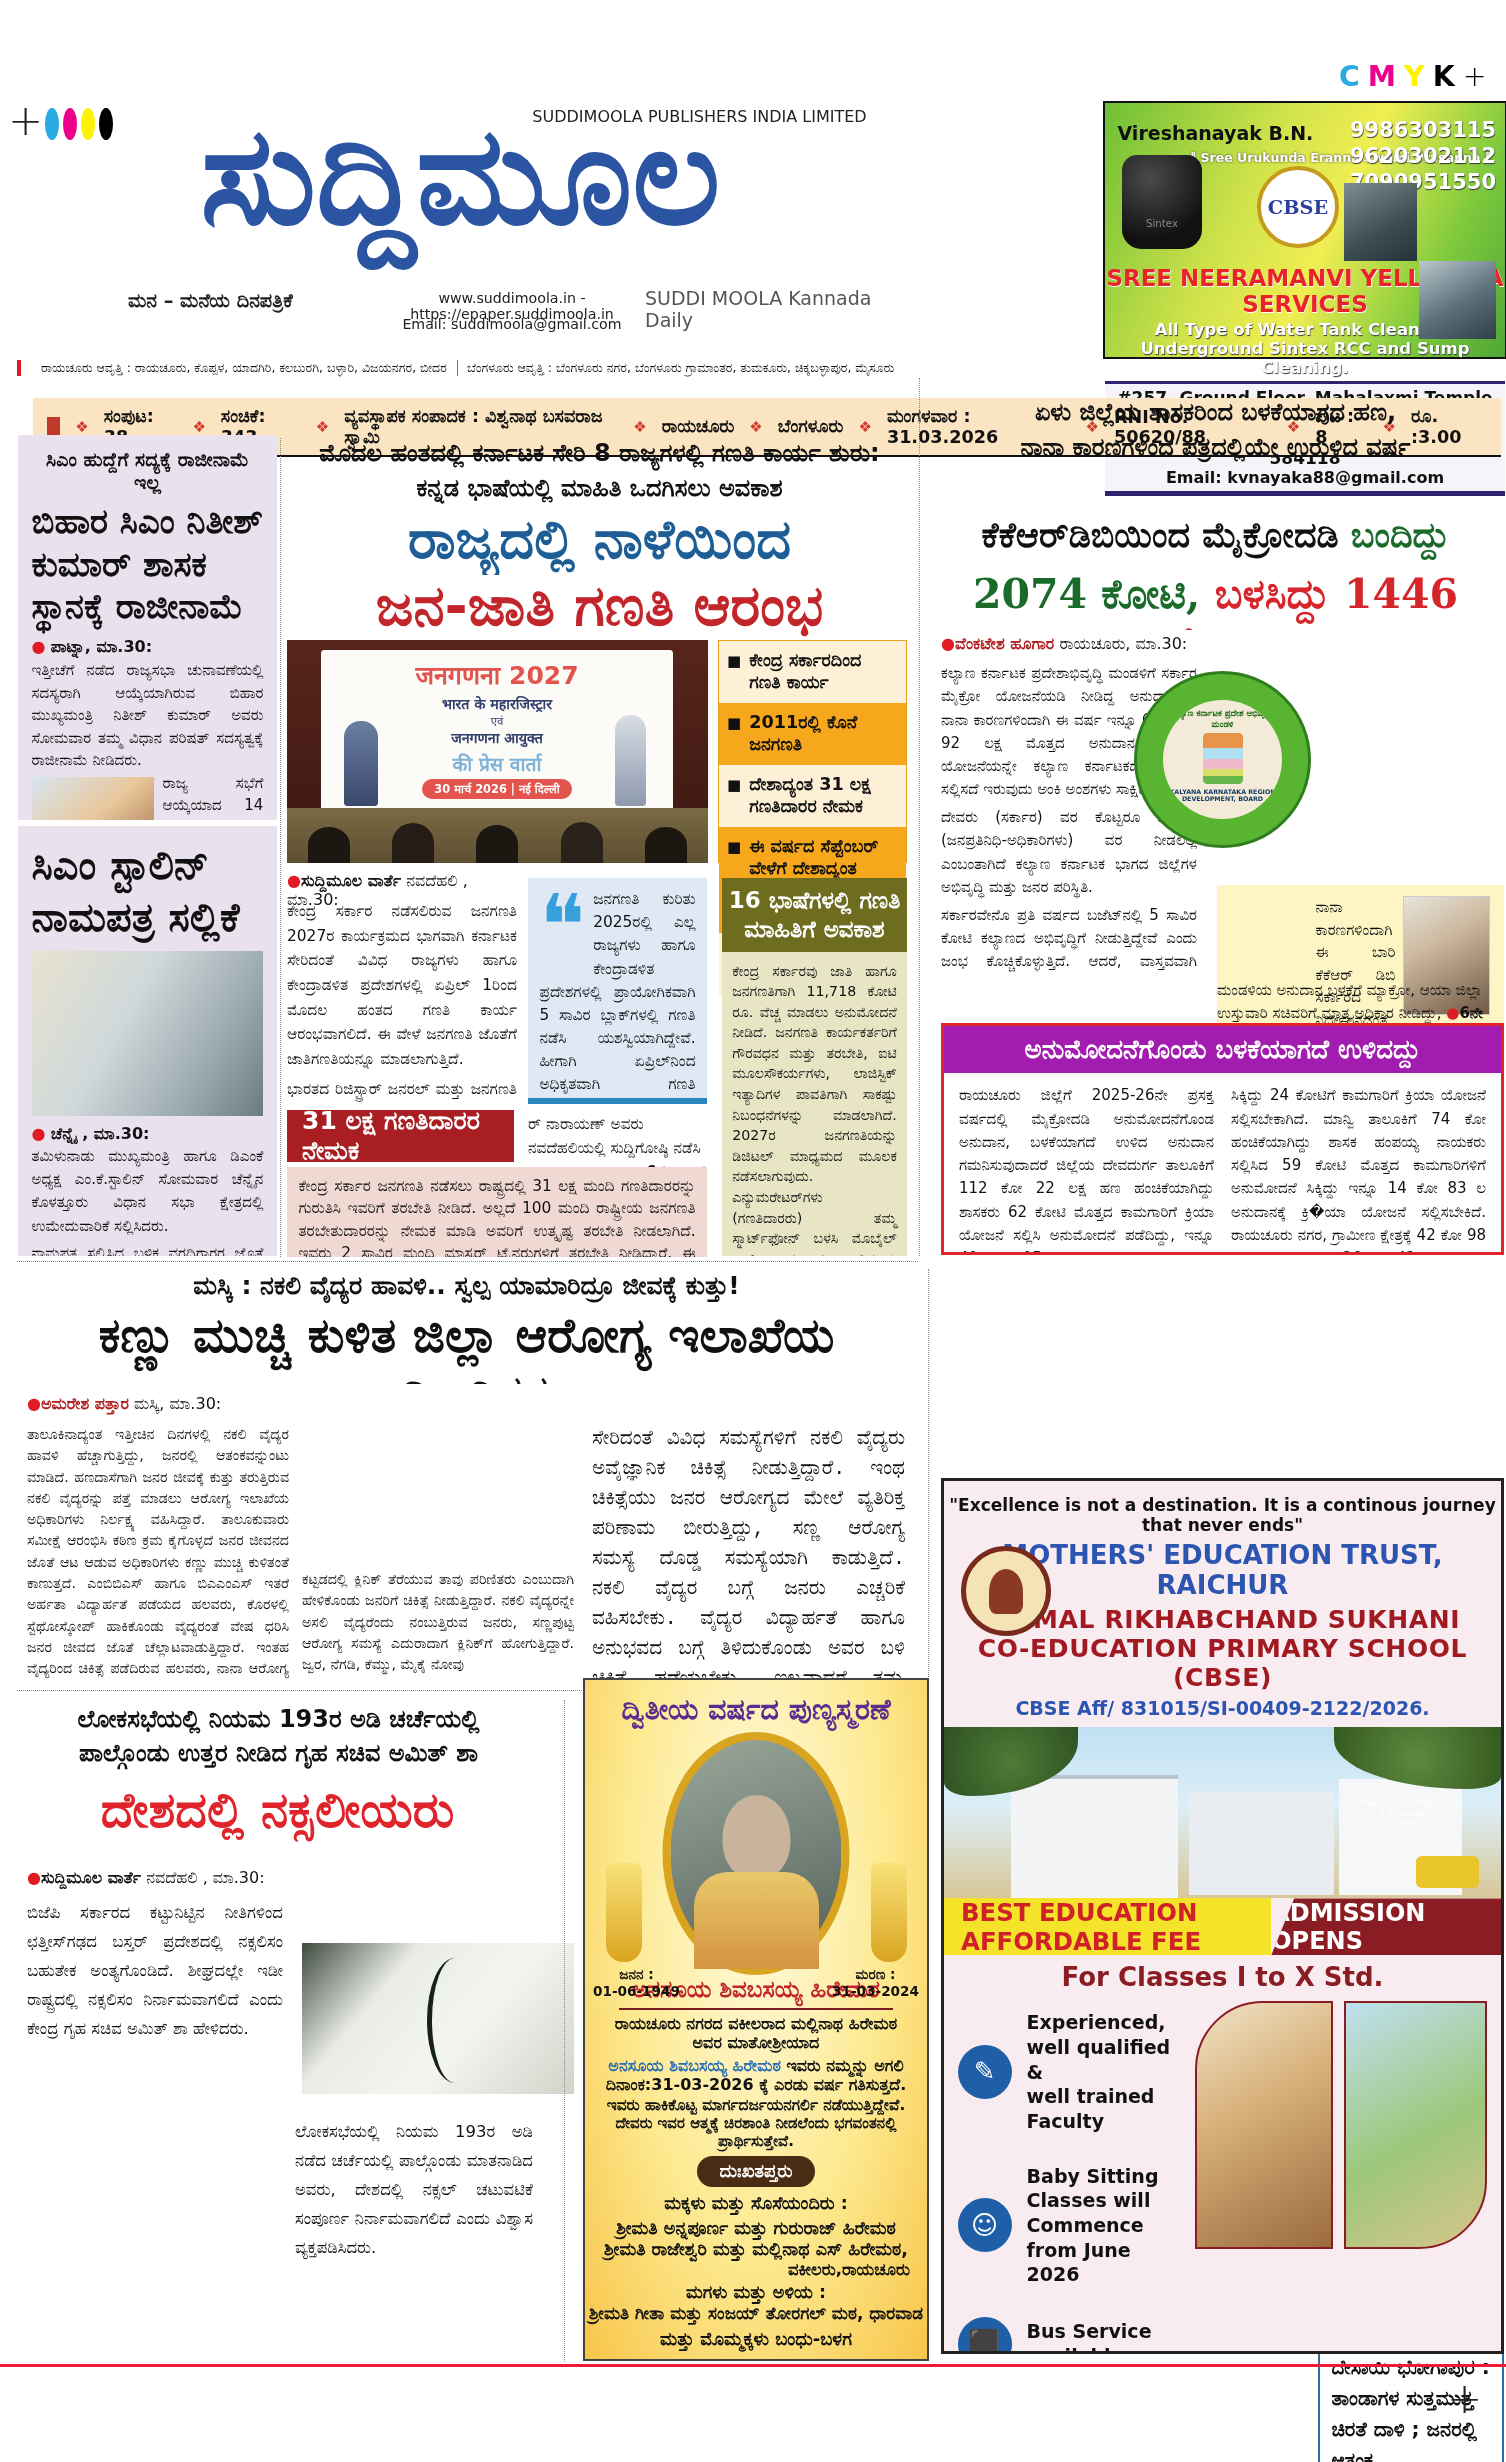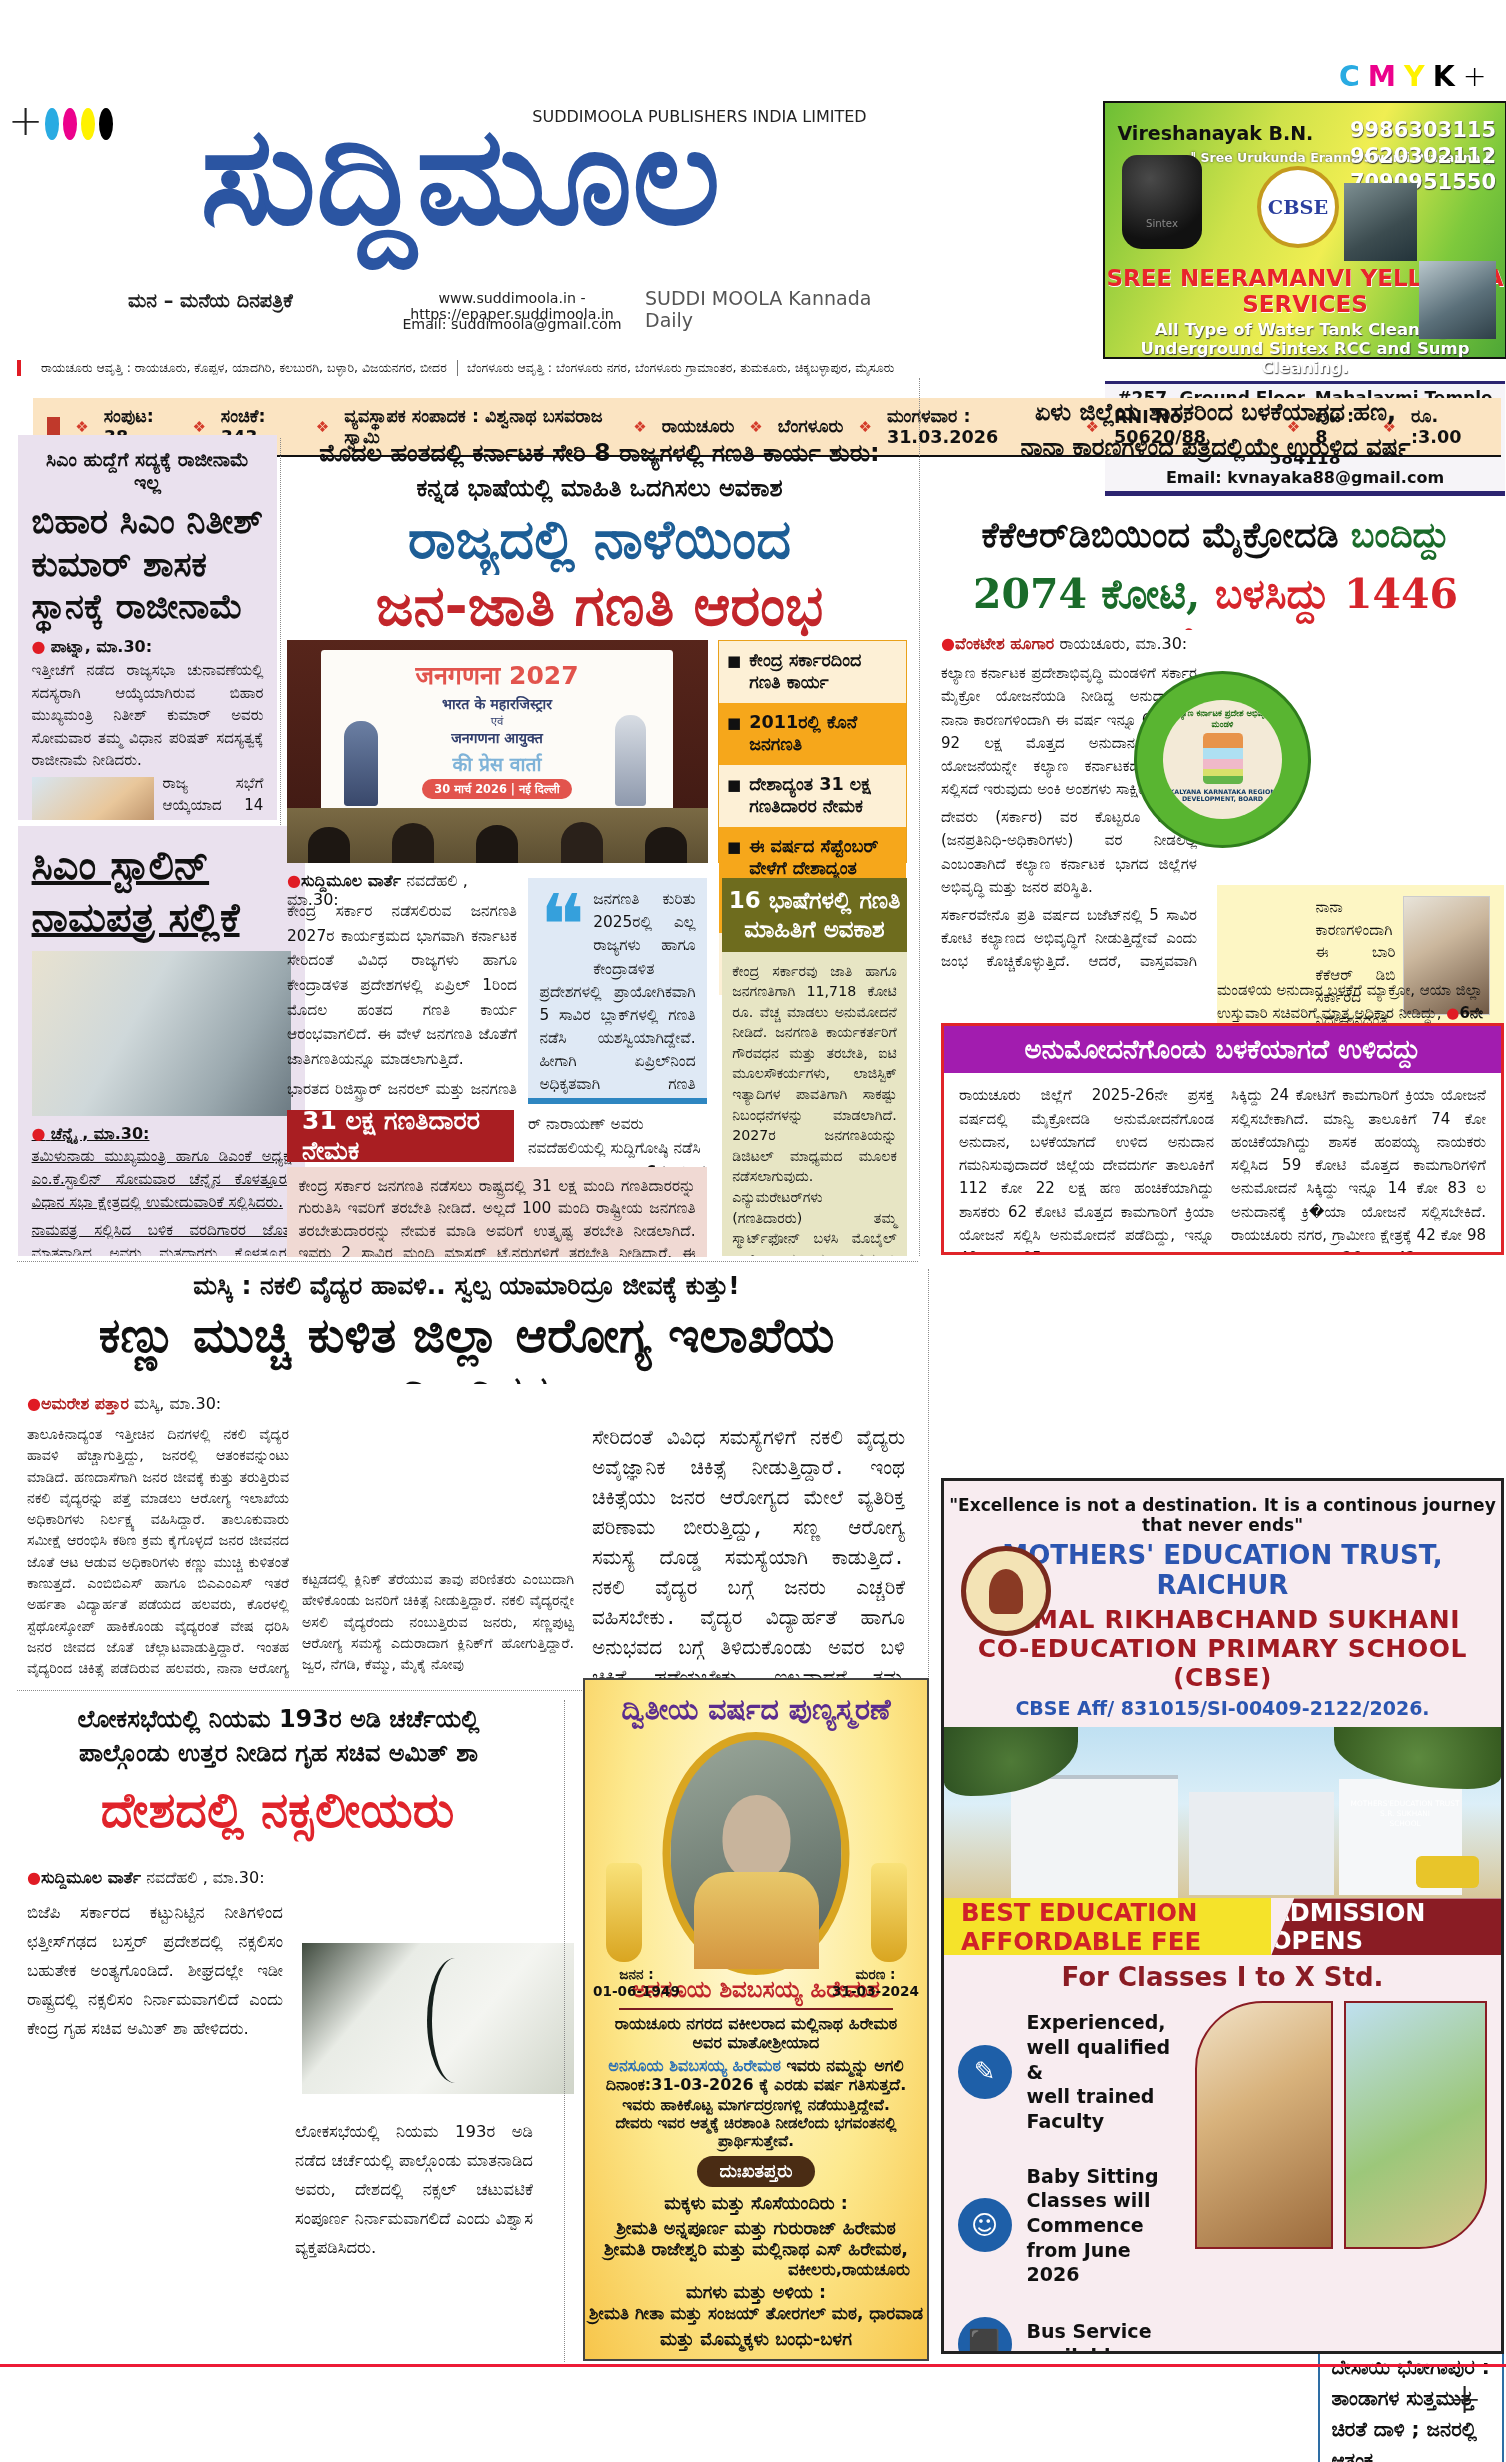--- a/index.html
+++ b/index.html
@@ -165,21 +165,21 @@
   <div class="abs lav clip" style="left:18px;top:435px;width:259px;height:385px;padding:12.5px 13.6px;box-sizing:border-box;">
     <div class="ctr b" style="font-size:19px;">ಸಿಎಂ ಹುದ್ದೆಗೆ ಸದ್ಯಕ್ಕೆ ರಾಜೀನಾಮೆ ಇಲ್ಲ</div>
     <div class="b" style="font-size:34px;line-height:1.25;margin-top:6.8px;">ಬಿಹಾರ ಸಿಎಂ ನಿತೀಶ್ ಕುಮಾರ್ ಶಾಸಕ ಸ್ಥಾನಕ್ಕೆ ರಾಜೀನಾಮೆ</div>
     <div style="font-size:16px;margin-top:9px;"><span class="dot">●</span> <span class="b">ಪಾಟ್ನಾ, ಮಾ.30:</span></div>
     <div class="jst" style="font-size:15px;line-height:1.5;margin-top:3.4px;">ಇತ್ತೀಚೆಗೆ ನಡೆದ ರಾಜ್ಯಸಭಾ ಚುನಾವಣೆಯಲ್ಲಿ ಸದಸ್ಯರಾಗಿ ಆಯ್ಕೆಯಾಗಿರುವ ಬಿಹಾರ ಮುಖ್ಯಮಂತ್ರಿ ನಿತೀಶ್ ಕುಮಾರ್ ಅವರು ಸೋಮವಾರ ತಮ್ಮ ವಿಧಾನ ಪರಿಷತ್ ಸದಸ್ಯತ್ವಕ್ಕೆ ರಾಜೀನಾಮೆ ನೀಡಿದರು.</div>
     <div class="photo" style="float:left;width:122px;height:105px;margin:5.7px 9px 2.3px 0;background:linear-gradient(140deg,#d7e5f0 0%,#e9c79b 45%,#8d5a35 100%);"></div>
     <div class="jst" style="font-size:15px;line-height:1.5;">ರಾಜ್ಯ ಸಭೆಗೆ ಆಯ್ಕೆಯಾದ 14 ದಿನಗಳಲ್ಲಿ ವಿಧಾನ ಪರಿಷತ್ ಸದಸ್ಯತ್ವಕ್ಕೆ ನಿತೀಶ್ ಅವರು ರಾಜೀನಾಮೆ ನೀಡಬೇಕಿತ್ತು. ನಿಯಮದಂತೆ ಅವರು ರಾಜೀನಾಮೆ ನೀಡಿದ್ದಾರೆ.</div>
 
   </div>
 
-  <div class="abs lav clip" style="left:18px;top:826px;width:287px;height:430px;padding:12.5px 13.6px;box-sizing:border-box;text-decoration:underline;">
+  <div class="abs lav clip" style="left:18px;top:826px;width:259px;height:430px;padding:12.5px 13.6px;box-sizing:border-box;">
     <div class="b" style="font-size:40px;line-height:1.3;">ಸಿಎಂ ಸ್ಟಾಲಿನ್ ನಾಮಪತ್ರ ಸಲ್ಲಿಕೆ</div>
     <div class="photo" style="width:100%;height:165px;margin-top:8px;background:linear-gradient(120deg,#e8e2d0 0%,#cfd8da 40%,#9aa8ae 75%,#6c7a82 100%);"></div>
     <div style="font-size:16px;margin-top:8px;"><span class="dot">●</span> <span class="b">ಚೆನ್ನೈ , ಮಾ.30:</span></div>
     <div class="jst" style="font-size:15px;line-height:1.55;margin-top:2.3px;">ತಮಿಳುನಾಡು ಮುಖ್ಯಮಂತ್ರಿ ಹಾಗೂ ಡಿಎಂಕೆ ಅಧ್ಯಕ್ಷ ಎಂ.ಕೆ.ಸ್ಟಾಲಿನ್ ಸೋಮವಾರ ಚೆನ್ನೈನ ಕೊಳತ್ತೂರು ವಿಧಾನ ಸಭಾ ಕ್ಷೇತ್ರದಲ್ಲಿ ಉಮೇದುವಾರಿಕೆ ಸಲ್ಲಿಸಿದರು.</div>
     <div class="jst" style="font-size:15px;line-height:1.55;margin-top:4.5px;">ನಾಮಪತ್ರ ಸಲ್ಲಿಸಿದ ಬಳಿಕ ವರದಿಗಾರರ ಜೊತೆ ಮಾತನಾಡಿದ ಅವರು ಮತದಾರರು ಕೊಳತ್ತೂರು ಕ್ಷೇತ್ರದಿಂದ ನಾಲ್ಕನೇ ಬಾರಿಗೆ ಗೆಲ್ಲಿಸಲಿದ್ದಾರೆ ಎಂದು ವಿಶ್ವಾಸ ವ್ಯಕ್ತಪಡಿಸಿದರು.</div>
   </div>
 
   <div class="abs ctr kick" style="left:287px;top:439px;width:625px;font-size:24px;">ಮೊದಲ ಹಂತದಲ್ಲಿ ಕರ್ನಾಟಕ ಸೇರಿ 8 ರಾಜ್ಯಗಳಲ್ಲಿ ಗಣತಿ ಕಾರ್ಯ ಶುರು:</div>
   <div class="abs ctr kick" style="left:287px;top:474px;width:625px;font-size:24px;">ಕನ್ನಡ ಭಾಷೆಯಲ್ಲಿ ಮಾಹಿತಿ ಒದಗಿಸಲು ಅವಕಾಶ</div>
   <div class="abs ctr b clip" style="left:287px;top:508px;width:625px;height:67px;font-size:54px;color:#1d5e96;">ರಾಜ್ಯದಲ್ಲಿ ನಾಳೆಯಿಂದ</div>
@@ -366,21 +366,21 @@
       </div>
     </div>
     <div class="ctr b" style="color:#c0262b;font-size:23px;">ಅನಸೂಯ ಶಿವಬಸಯ್ಯ ಹಿರೇಮಠ</div>
     <div style="width:80%;margin:4.5px auto;border-top:2.3px solid #7a1d22;"></div>
     <div class="ctr b" style="font-size:16px;padding:0 11.4px;">ರಾಯಚೂರು ನಗರದ ವಕೀಲರಾದ ಮಲ್ಲಿನಾಥ ಹಿರೇಮಠ</div>
     <div class="ctr b" style="font-size:16px;">ಅವರ ಮಾತೋಶ್ರೀಯಾದ</div>
     <div class="ctr b" style="font-size:16px;margin-top:3.4px;padding:0 10.2px;">
       <span style="color:#2a6fb5;">ಅನಸೂಯ ಶಿವಬಸಯ್ಯ ಹಿರೇಮಠ</span><span> ಇವರು ನಮ್ಮನ್ನು ಅಗಲಿ</span>
     </div>
     <div class="ctr b" style="font-size:16px;">ದಿನಾಂಕ:31-03-2026 ಕ್ಕೆ ಎರಡು ವರ್ಷ ಗತಿಸುತ್ತದೆ.</div>
-    <div class="ctr b" style="font-size:15.4px;margin-top:2.3px;">ಇವರು ಹಾಕಿಕೊಟ್ಟ ಮಾರ್ಗದರ್ರಣಗಳ್ಲಿ ನಡೆಯುತ್ತಿದ್ದೇವೆ.</div>
+    <div class="ctr b" style="font-size:15.4px;margin-top:2.3px;">ಇವರು ಹಾಕಿಕೊಟ್ಟ ಮಾರ್ಗದರ್ಜಯನಗರ್ಲಿ ನಡೆಯುತ್ತಿದ್ದೇವೆ.</div>
     <div class="ctr b" style="font-size:15px;padding:0 8px;">ದೇವರು ಇವರ ಆತ್ಮಕ್ಕೆ ಚಿರಶಾಂತಿ ನೀಡಲೆಂದು ಭಗವಂತನಲ್ಲಿ ಪ್ರಾರ್ಥಿಸುತ್ತೇವೆ.</div>
     <div class="ctr" style="margin-top:5.7px;"><span class="pill">ದುಃಖತಪ್ತರು</span></div>
     <div class="ctr b" style="font-size:17.6px;margin-top:6.8px;">ಮಕ್ಕಳು ಮತ್ತು ಸೊಸೆಯಂದಿರು :</div>
     <div class="ctr b" style="font-size:17.6px;margin-top:3.4px;">ಶ್ರೀಮತಿ ಅನ್ನಪೂರ್ಣ ಮತ್ತು ಗುರುರಾಜ್ ಹಿರೇಮಠ</div>
     <div class="ctr b" style="font-size:17.6px;">ಶ್ರೀಮತಿ ರಾಜೇಶ್ವರಿ ಮತ್ತು ಮಲ್ಲಿನಾಥ ಎಸ್ ಹಿರೇಮಠ,</div>
     <div class="b" style="font-size:16.5px;text-align:right;padding-right:17px;">ವಕೀಲರು,ರಾಯಚೂರು</div>
     <div class="ctr b" style="font-size:17.6px;margin-top:3.4px;">ಮಗಳು ಮತ್ತು ಅಳಿಯ :</div>
     <div class="ctr b" style="font-size:17px;">ಶ್ರೀಮತಿ ಗೀತಾ ಮತ್ತು ಸಂಜಯ್ ತೋರಗಲ್ ಮಠ, ಧಾರವಾಡ</div>
     <div class="ctr b" style="font-size:18px;margin-top:4.5px;">ಮತ್ತು ಮೊಮ್ಮಕ್ಕಳು ಬಂಧು-ಬಳಗ</div>
   </div>

